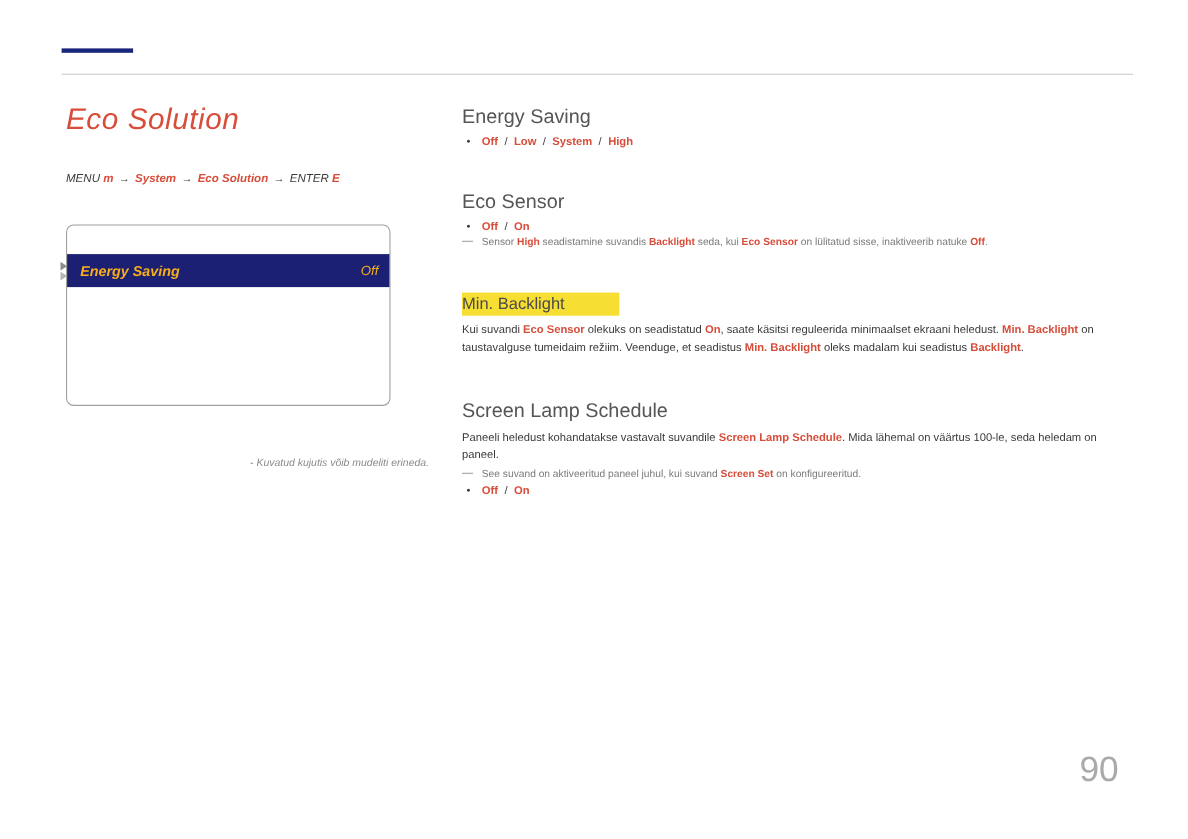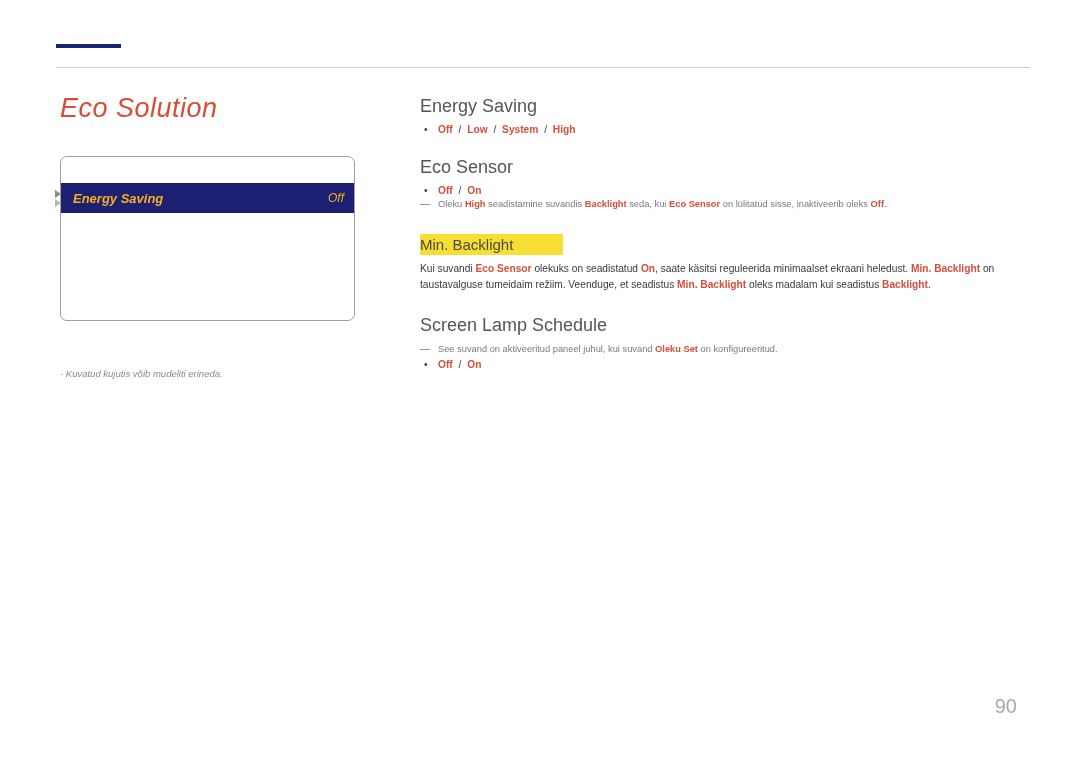--- a/index.html
+++ b/index.html
@@ -86,20 +86,21 @@
     border-bottom: 4px solid transparent;
     border-left: 6px solid #8c8c8c;
     margin-bottom: 1px;
   }
   .tri:last-child { border-left-color: #b5b5b5; }
 
   .footnote {
     font-size: 9.5px;
     color: #8a8a8a;
     margin-top: 47px;
+    text-align: right;
   }
 
   .h2 {
     font-size: 18px;
     color: #555;
     font-weight: 400;
     margin-bottom: 7px;
   }
   .h3 {
     display: inline-block;
@@ -144,41 +145,44 @@
     content: "―";
     position: absolute;
     left: 0;
     top: -2px;
     color: #7a7a7a;
     font-size: 10px;
   }
   .hl { color: #d84d3a; font-weight: 600; }
   .sep { margin: 0 3px; }
 
-  .section-gap { margin-top: 22px; }
+  .section-gap { margin-top: 38px; }
 
   .page-num {
     position: absolute;
     right: 63px;
     bottom: 45px;
-    font-size: 20px;
+    font-size: 32px;
     color: #aaa;
     font-weight: 300;
   }
 </style>
 </head>
 <body>
 
 <div class="top-bar"></div>
 
 <div class="columns">
 
   <div class="left">
     <div class="title-main">Eco Solution</div>
 
+    <div class="breadcrumb">
+      <span>MENU </span><span class="hl">m</span><span class="arrow"> → </span><span class="hl">System</span><span class="arrow"> → </span><span class="hl">Eco Solution</span><span class="arrow"> → </span><span>ENTER </span><span class="hl">E</span>
+    </div>
 
     <div class="energy-panel">
       <div class="triangles">
         <div class="tri"></div>
           <div class="tri"></div>
       </div>
       <div class="energy-row">
         <span class="energy-label">Energy Saving</span>
         <span class="energy-value">Off</span>
       </div>
@@ -194,31 +198,32 @@
       <ul class="bullets">
         <li><span class="hl">Off</span><span class="sep"> / </span><span class="hl">Low</span><span class="sep"> / </span><span class="hl">System</span><span class="sep"> / </span><span class="hl">High</span></li>
       </ul>
     </div>
 
     <div class="section-gap">
       <div class="h2">Eco Sensor</div>
       <ul class="bullets">
         <li><span class="hl">Off</span><span class="sep"> / </span><span class="hl">On</span></li>
       </ul>
-      <div class="note"><span>Oleku </span><span class="hl">High</span><span> seadistamine suvandis </span><span class="hl">Backlight</span><span> seda, kui </span><span class="hl">Eco Sensor</span><span> on lülitatud sisse, inaktiveerib oleks </span><span class="hl">Off</span><span>.</span></div>
+      <div class="note"><span>Sensor </span><span class="hl">High</span><span> seadistamine suvandis </span><span class="hl">Backlight</span><span> seda, kui </span><span class="hl">Eco Sensor</span><span> on lülitatud sisse, inaktiveerib natuke </span><span class="hl">Off</span><span>.</span></div>
     </div>
 
     <div class="section-gap">
       <div class="h3">Min. Backlight</div>
       <div class="para"><span>Kui suvandi </span><span class="hl">Eco Sensor</span><span> olekuks on seadistatud </span><span class="hl">On</span><span>, saate käsitsi reguleerida minimaalset ekraani heledust. </span><span class="hl">Min. Backlight</span><span> on taustavalguse tumeidaim režiim. Veenduge, et seadistus </span><span class="hl">Min. Backlight</span><span> oleks madalam kui seadistus </span><span class="hl">Backlight</span><span>.</span></div>
     </div>
 
     <div class="section-gap">
       <div class="h2">Screen Lamp Schedule</div>
-      <div class="note"><span>See suvand on aktiveeritud paneel juhul, kui suvand </span><span class="hl">Oleku Set</span><span> on konfigureeritud.</span></div>
+      <div class="para"><span>Paneeli heledust kohandatakse vastavalt suvandile </span><span class="hl">Screen Lamp Schedule</span><span>. Mida lähemal on väärtus 100-le, seda heledam on paneel.</span></div>
+      <div class="note"><span>See suvand on aktiveeritud paneel juhul, kui suvand </span><span class="hl">Screen Set</span><span> on konfigureeritud.</span></div>
       <ul class="bullets">
         <li><span class="hl">Off</span><span class="sep"> / </span><span class="hl">On</span></li>
       </ul>
     </div>
 
   </div>
 </div>
 
 <div class="page-num">90</div>
 

